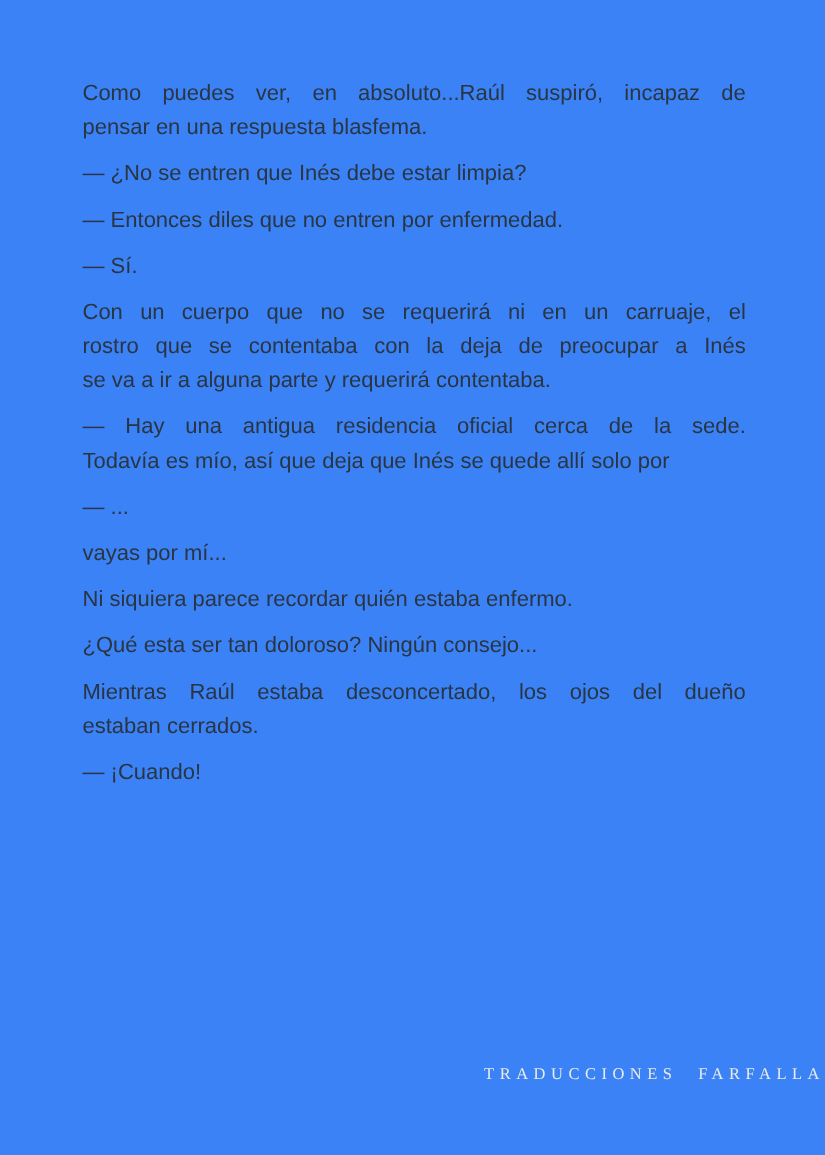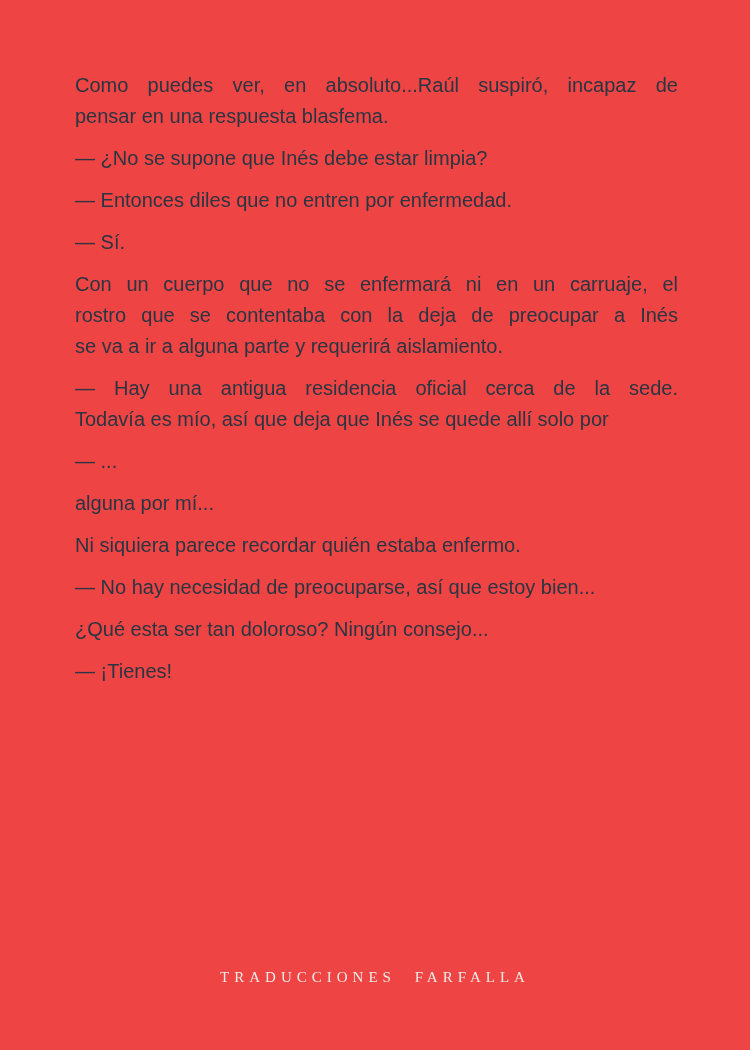--- a/index.html
+++ b/index.html
@@ -38,69 +38,70 @@
     white-space: normal;
   }
   .line:last-child {
     text-align-last: left;
   }
   .footer {
     position: absolute;
     left: 0;
     right: 0;
     top: 969px;
-    text-align: center;
+    text-align: right;
     font-family: "Liberation Serif", "DejaVu Serif", serif;
     color: #e9ece8;
     font-size: 15px;
     letter-spacing: 5px;
     word-spacing: 10px;
     font-weight: 400;
   }
 </style>
 </head>
 <body>
 
-<div class="page" style="background: #ef4444;">
+<div class="page" style="background: #3b82f6;">
   <div class="content" id="paragraphs-container" style="color: rgb(41, 53, 66);">
       <div class="para">
         <div class="line">Como puedes ver, en absoluto...Raúl suspiró, incapaz de</div>
         <div class="line">pensar en una respuesta blasfema.</div>
       </div>
       <div class="para">
-        <div class="line">— ¿No se supone que Inés debe estar limpia?</div>
+        <div class="line">— ¿No se entren que Inés debe estar limpia?</div>
       </div>
       <div class="para">
         <div class="line">— Entonces diles que no entren por enfermedad.</div>
       </div>
       <div class="para">
         <div class="line">— Sí.</div>
       </div>
       <div class="para">
-        <div class="line">Con un cuerpo que no se enfermará ni en un carruaje, el</div>
+        <div class="line">Con un cuerpo que no se requerirá ni en un carruaje, el</div>
         <div class="line">rostro que se contentaba con la deja de preocupar a Inés</div>
-        <div class="line">se va a ir a alguna parte y requerirá aislamiento.</div>
+        <div class="line">se va a ir a alguna parte y requerirá contentaba.</div>
       </div>
       <div class="para">
         <div class="line">— Hay una antigua residencia oficial cerca de la sede.</div>
         <div class="line">Todavía es mío, así que deja que Inés se quede allí solo por</div>
       </div>
       <div class="para">
         <div class="line">— ...</div>
       </div>
       <div class="para">
-        <div class="line">alguna por mí...</div>
+        <div class="line">vayas por mí...</div>
       </div>
       <div class="para">
         <div class="line">Ni siquiera parece recordar quién estaba enfermo.</div>
       </div>
       <div class="para">
-        <div class="line">— No hay necesidad de preocuparse, así que estoy bien...</div>
-      </div>
-      <div class="para">
         <div class="line">¿Qué esta ser tan doloroso? Ningún consejo...</div>
       </div>
       <div class="para">
-        <div class="line">— ¡Tienes!</div>
+        <div class="line">Mientras Raúl estaba desconcertado, los ojos del dueño</div>
+        <div class="line">estaban cerrados.</div>
+      </div>
+      <div class="para">
+        <div class="line">— ¡Cuando!</div>
       </div>
     </div>
   <div class="footer" style="color: rgb(233, 236, 232);">TRADUCCIONES FARFALLA</div>
 </div>
 
 </body></html>

